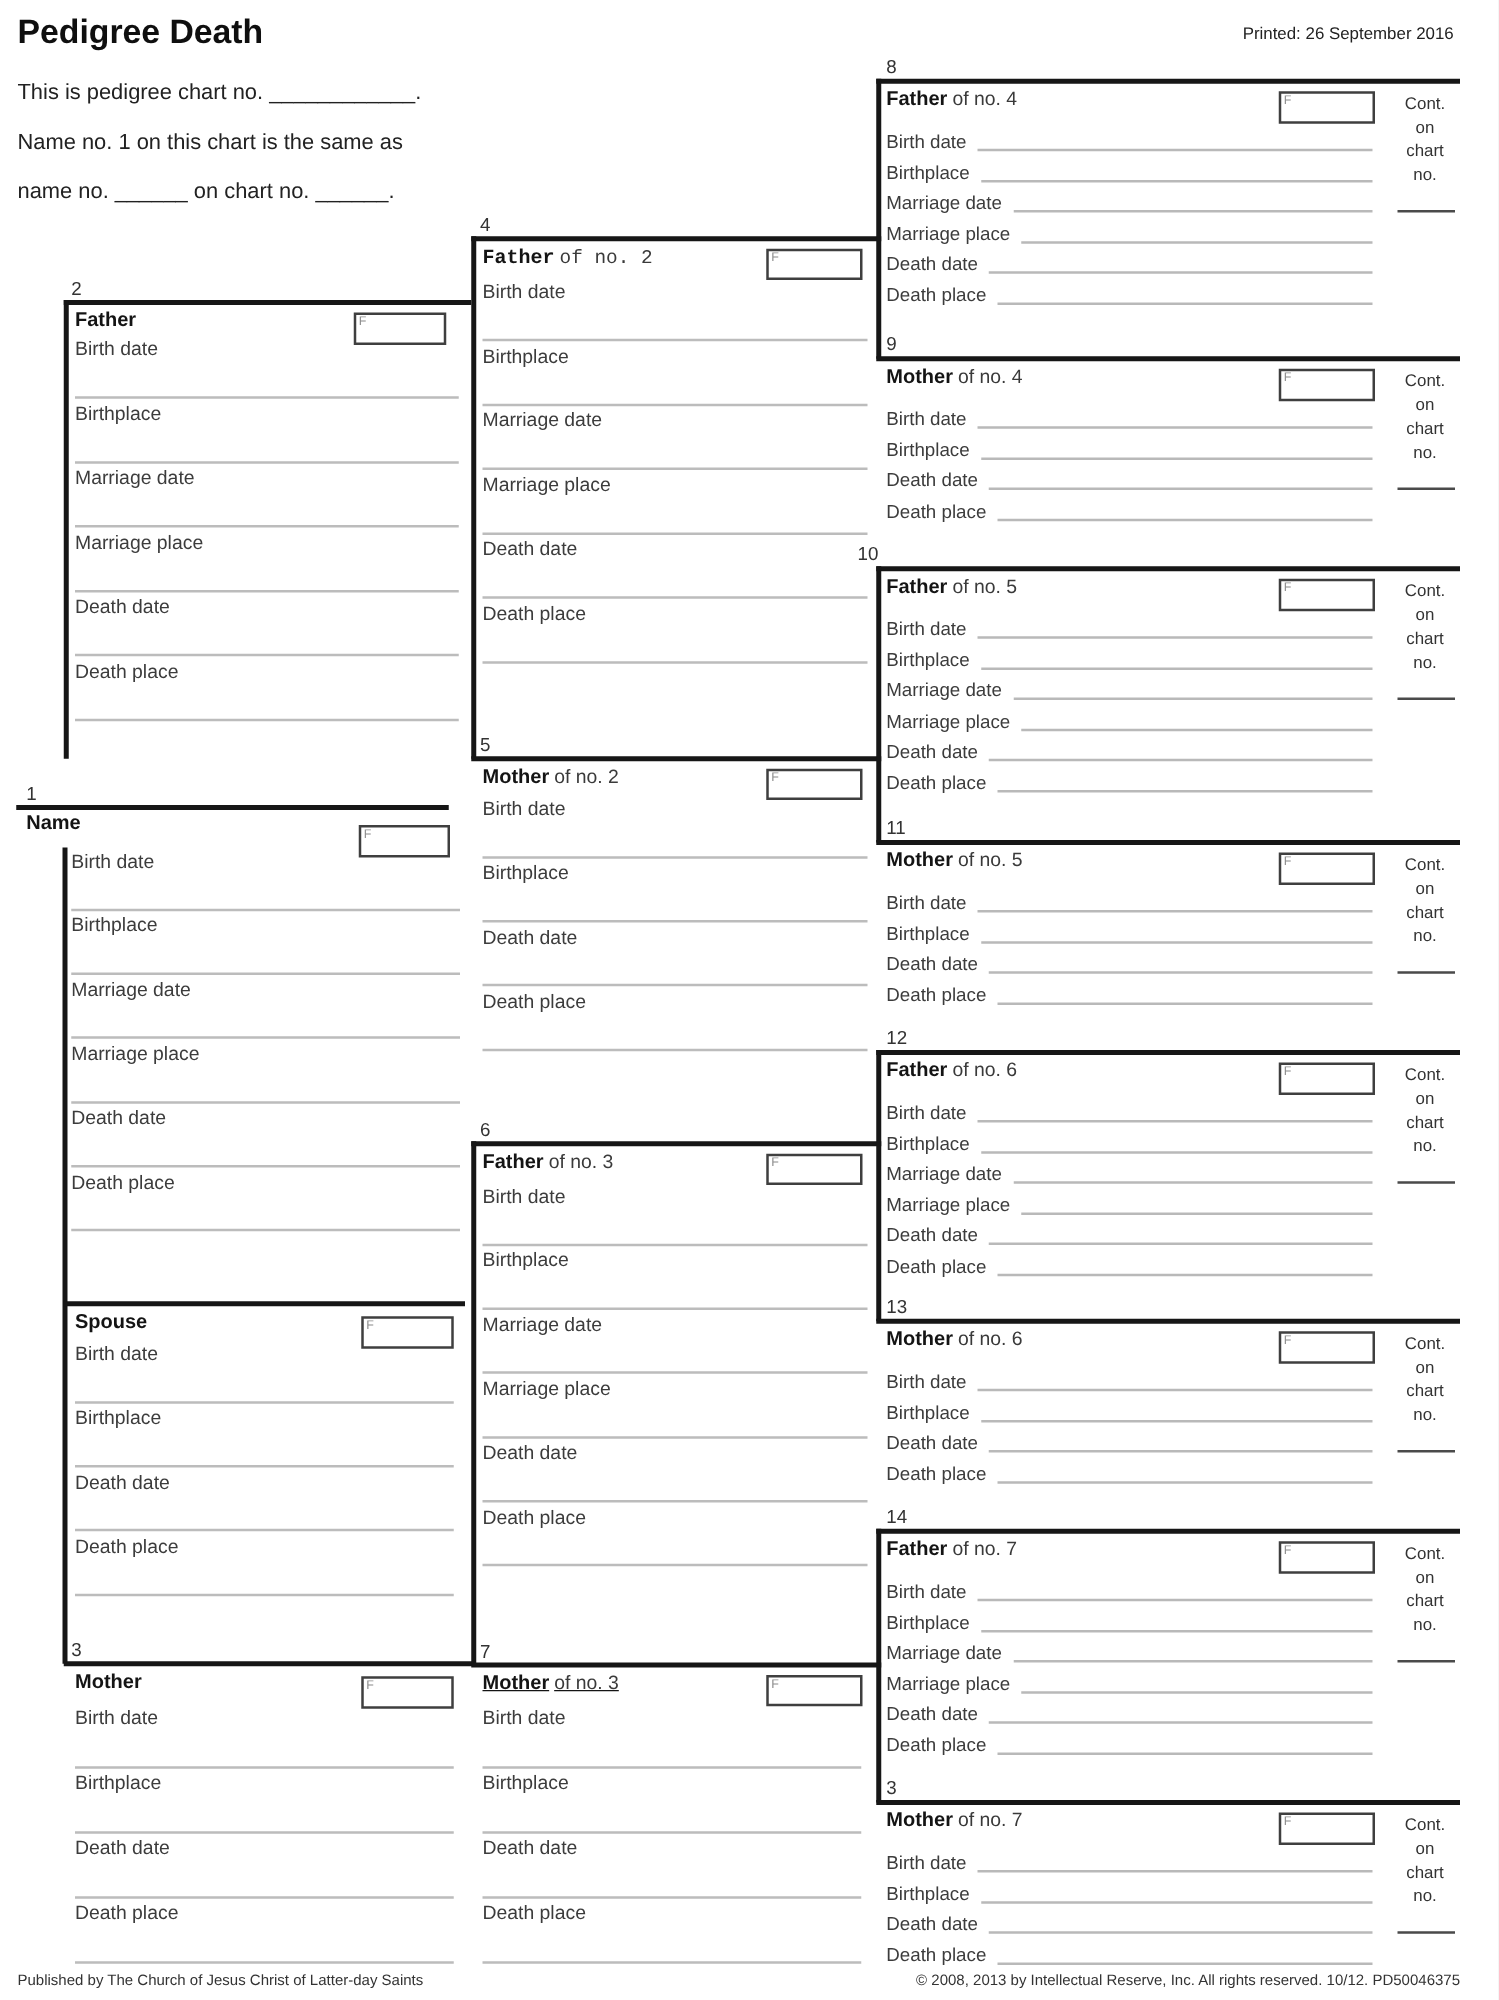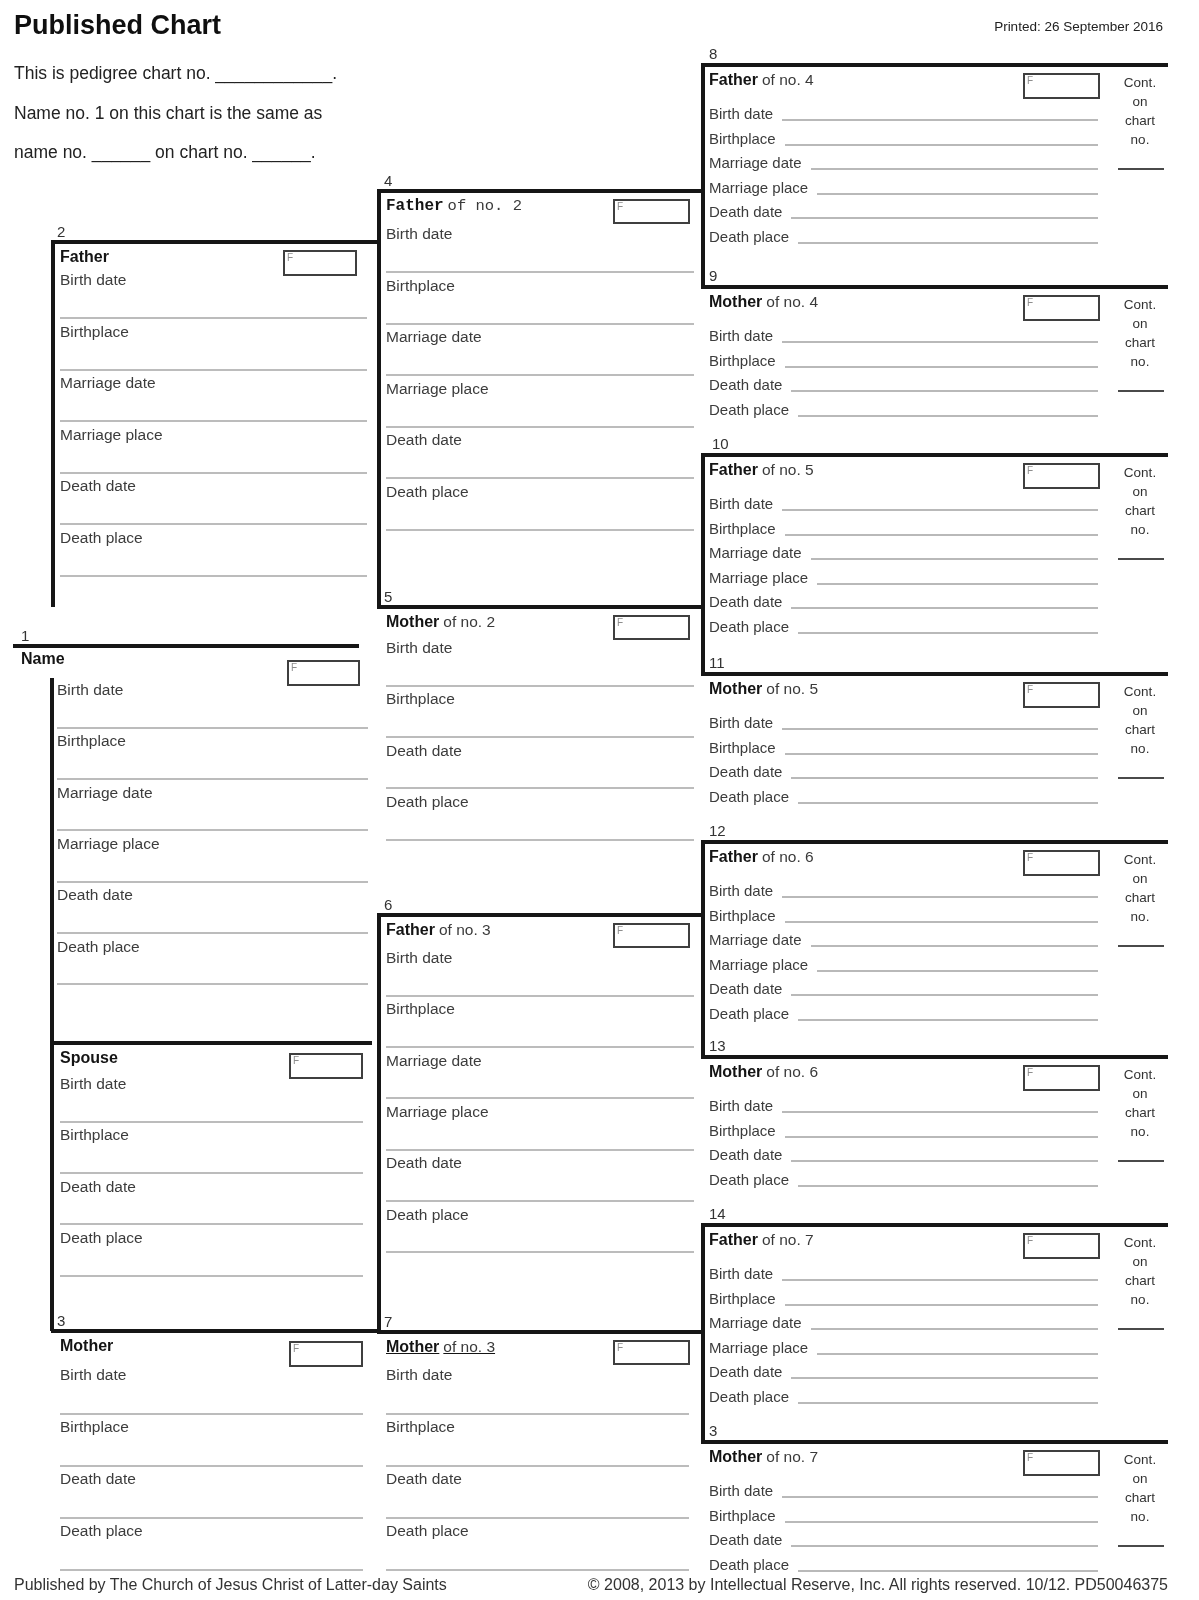--- a/index.html
+++ b/index.html
@@ -21,27 +21,27 @@
   .fbox{position:absolute;box-sizing:border-box;border:2px solid #3f3f3f;background:#fff;}
   .fbox .fl{position:absolute;top:0px;left:2px;font-size:10px;line-height:11px;color:#8d8d8d;}
   .irow{position:absolute;display:flex;align-items:flex-start;}
   .irow .lbl{font-size:15px;line-height:18px;color:#3c3c3c;white-space:nowrap;}
   .irow .ln{flex:1;margin-left:9px;height:14px;border-bottom:2px solid #b9b9b9;}
   .cont{position:absolute;width:72px;text-align:center;font-size:13.5px;line-height:19px;color:#333;}
   .contline{position:absolute;width:46px;height:2px;background:#4a4a4a;}
   .hdr-title{position:absolute;left:14px;top:10px;font-size:27px;font-weight:bold;color:#0f0f0f;}
   .printed{position:absolute;top:19px;right:36px;font-size:13.5px;color:#222;}
   .intro{position:absolute;left:14px;font-size:17.5px;line-height:20px;color:#222;}
-  .footer{position:absolute;font-size:16px;line-height:15px;color:#333;}
+  .footer{position:absolute;font-size:12px;line-height:15px;color:#333;}
 </style>
 </head>
 <body>
 
 <div id="sheet">
-  <div class="hdr-title">Published Chart</div>
+  <div class="hdr-title">Pedigree Death</div>
   <div class="printed">Printed: 26 September 2016</div>
   <div class="intro" style="top:63px">This is pedigree chart no. ____________.</div>
   <div class="intro" style="top:103px">Name no. 1 on this chart is the same as</div>
   <div class="intro" style="top:142px">name no. ______ on chart no. ______.</div>
   <div class="footer" style="left:14px;top:1577px">Published by The Church of Jesus Christ of Latter-day Saints</div>
   <div class="footer" style="right:31px;top:1577px">© 2008, 2013 by Intellectual Reserve, Inc. All rights reserved. 10/12. PD50046375</div>
 <div class="grp">
       <div class="hline" style="left: 13px; top: 644px; width: 346px; height: 4px;"></div>
       <div class="vline" style="left: 50px; top: 678px; width: 4px; height: 653px;"></div>
       <div class="boxnum" style="left: 21px; top: 628px;">1</div>
@@ -255,21 +255,21 @@
         <div>Cont.</div>
         <div>on</div>
         <div>chart</div>
         <div>no.</div>
       </div>
       <div class="contline" style="left: 1118px; top: 390px; width: 46px; height: 2px;"></div>
     </div>
     <div class="grp">
       <div class="hline" style="left: 701px; top: 453px; width: 467px; height: 4px;"></div>
       <div class="vline" style="left: 701px; top: 453px; width: 4px; height: 221px;"></div>
-      <div class="boxnum" style="left: 712px; top: 436px;">10</div>
+      <div class="boxnum" style="left: 686px; top: 436px;">10</div>
       <div class="boxtitle" style="left: 709px; top: 461px;"><span class="tb">Father</span><span class="ts">of no. 5</span></div>
       <div class="fbox" style="left: 1023px; top: 463px; width: 77px; height: 26px;">
         <span class="fl">F</span>
       </div>
       <div class="irow" style="left: 709px; top: 495px; width: 389px; height: 22px;">
         <span class="lbl">Birth date</span>
         <span class="ln"></span>
       </div>
       <div class="irow" style="left: 709px; top: 519.5px; width: 389px; height: 22px;">
         <span class="lbl">Birthplace</span>

